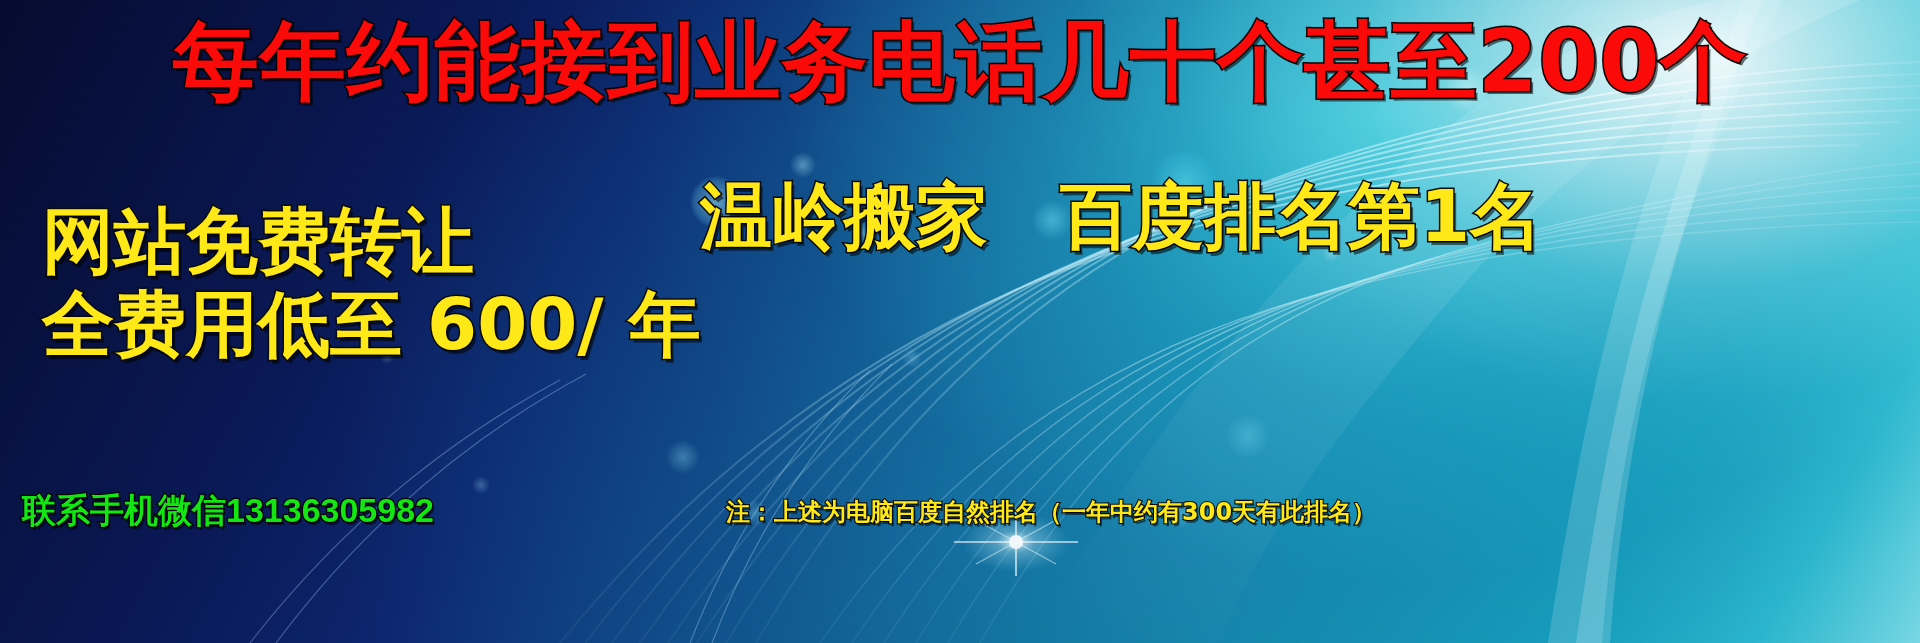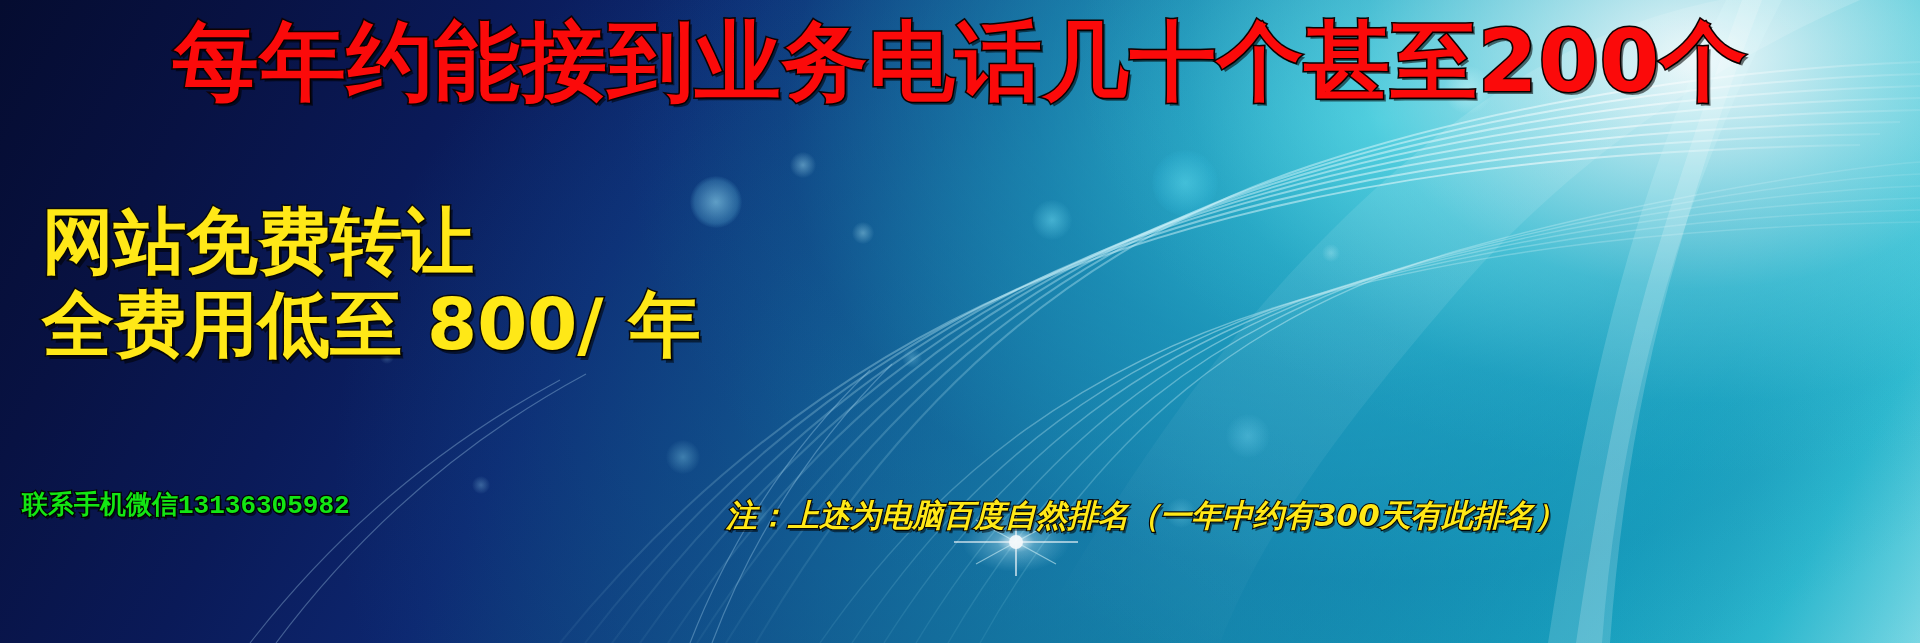--- a/index.html
+++ b/index.html
@@ -75,37 +75,36 @@
   }
 
   #left-line-1 { left: 42px;  top: 178px; margin-top: 27px; }
   #left-line-2 { left: 42px;  top: 288px; }
 
   #right-line-1 { left: 700px; top: 180px; }
   #right-line-2 { left: 700px; top: 292px; }
 
   .green-small {
     color: #13e613;
-    font-size: 26px;
+    font-size: 34px;
     -webkit-text-stroke: 2.5px #050505;
     paint-order: stroke fill;
     text-shadow: 2px 3px 0 rgba(0,0,0,0.55);
-    font-family: Liberation Mono, monospace;
+    font-family: Liberation Sans, sans-serif;
   }
   #contact-line-1 { left: 22px; top: 493px; }
   #contact-line-2 { left: 22px; top: 559px; }
 
   .yellow-small {
     color: #ffe817;
-    font-size: 31px;
+    font-size: 24px;
     -webkit-text-stroke: 2.2px #0a0a0a;
     paint-order: stroke fill;
     text-shadow: 2px 3px 0 rgba(0,0,0,0.5);
     font-family: "DejaVu Sans", "Liberation Sans", sans-serif;
-    font-style: italic;
   }
   #note-line-1 { left: 726px; top: 500px; }
   #note-line-2 { left: 726px; top: 564px; }
 </style>
 </head>
 <body>
 
 <div id="banner">
 
   <div class="bg-layer">
@@ -191,22 +190,23 @@
     <div class="bokeh" style="left:472px; top:476px; width:18px; height:18px; background:radial-gradient(circle, rgba(160,225,250,0.30) 0%, rgba(0,0,0,0) 72%);"></div>
     <div class="bokeh" style="left:380px; top:350px; width:14px; height:14px; background:radial-gradient(circle, rgba(170,230,252,0.26) 0%, rgba(0,0,0,0) 72%);"></div>
     <div class="bokeh" style="left:902px; top:348px; width:20px; height:20px; background:radial-gradient(circle, rgba(170,235,252,0.26) 0%, rgba(0,0,0,0) 72%);"></div>
     <div class="bokeh" style="left:1322px; top:244px; width:18px; height:18px; background:radial-gradient(circle, rgba(210,248,255,0.30) 0%, rgba(0,0,0,0) 72%);"></div>
   </div>
 
   <div class="txt title-red" id="headline">每年约能接到业务电话几十个甚至200个</div>
 
   <div class="txt yellow-big" id="left-line-1">网站免费转让</div>
 
-  <div class="txt yellow-big" id="left-line-2">全费用低至 800/ 年</div>
-
+  <div class="txt yellow-big" id="left-line-2">全费用低至 600/ 年</div>
+
+  <div class="txt yellow-big" id="right-line-1">温岭搬家　百度排名第1名</div>
 
 
   <div class="txt green-small" id="contact-line-1">联系手机微信13136305982</div>
 
 
   <div class="txt yellow-small" id="note-line-1">注：上述为电脑百度自然排名（一年中约有300天有此排名）</div>
 
 
 </div>
 

